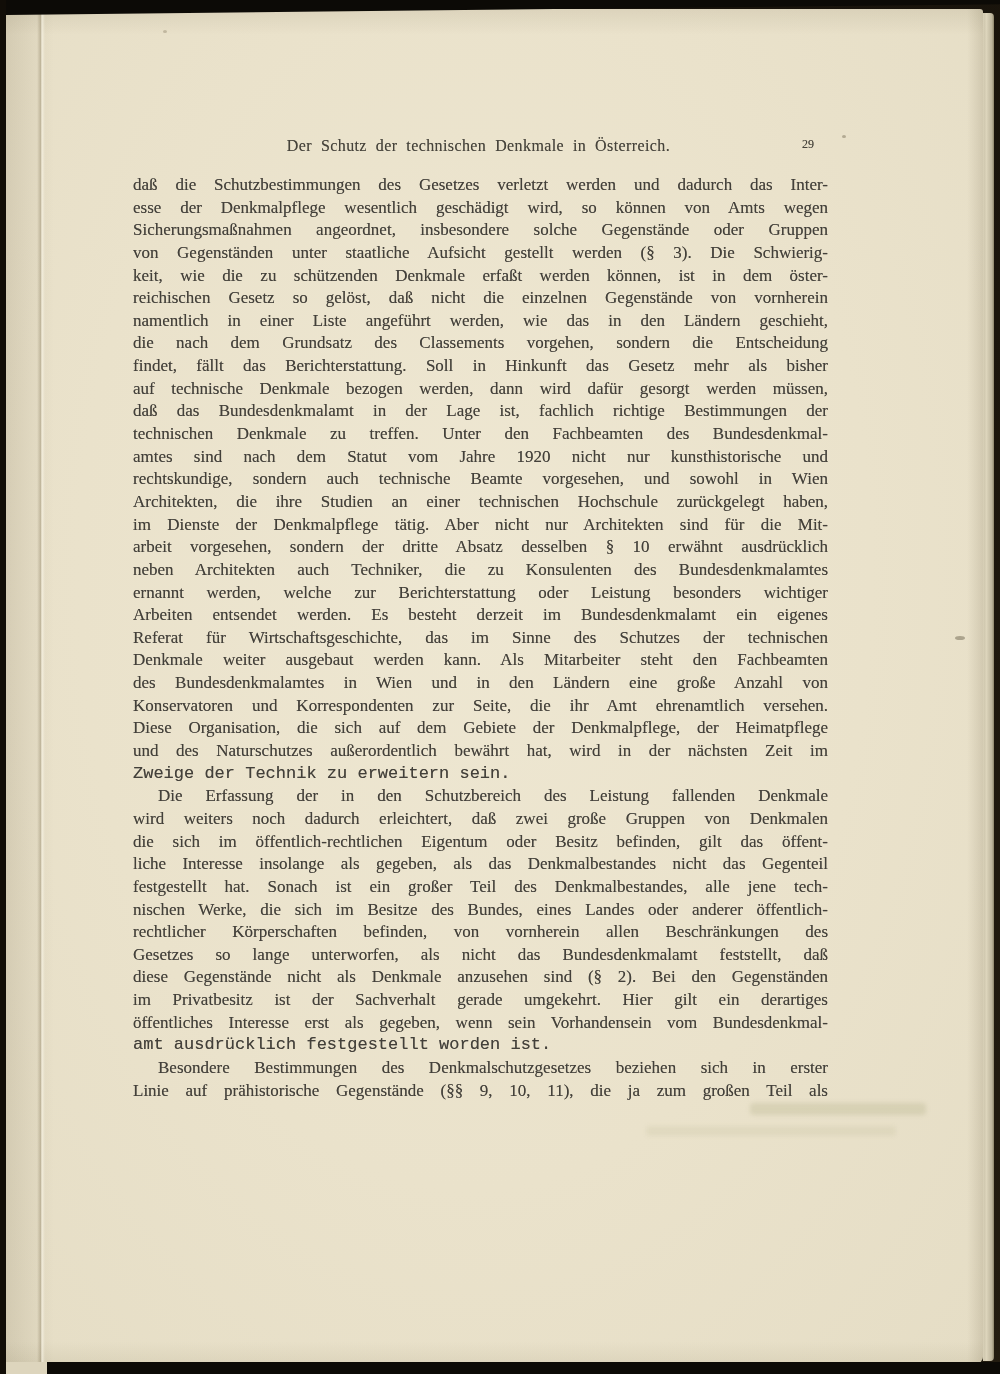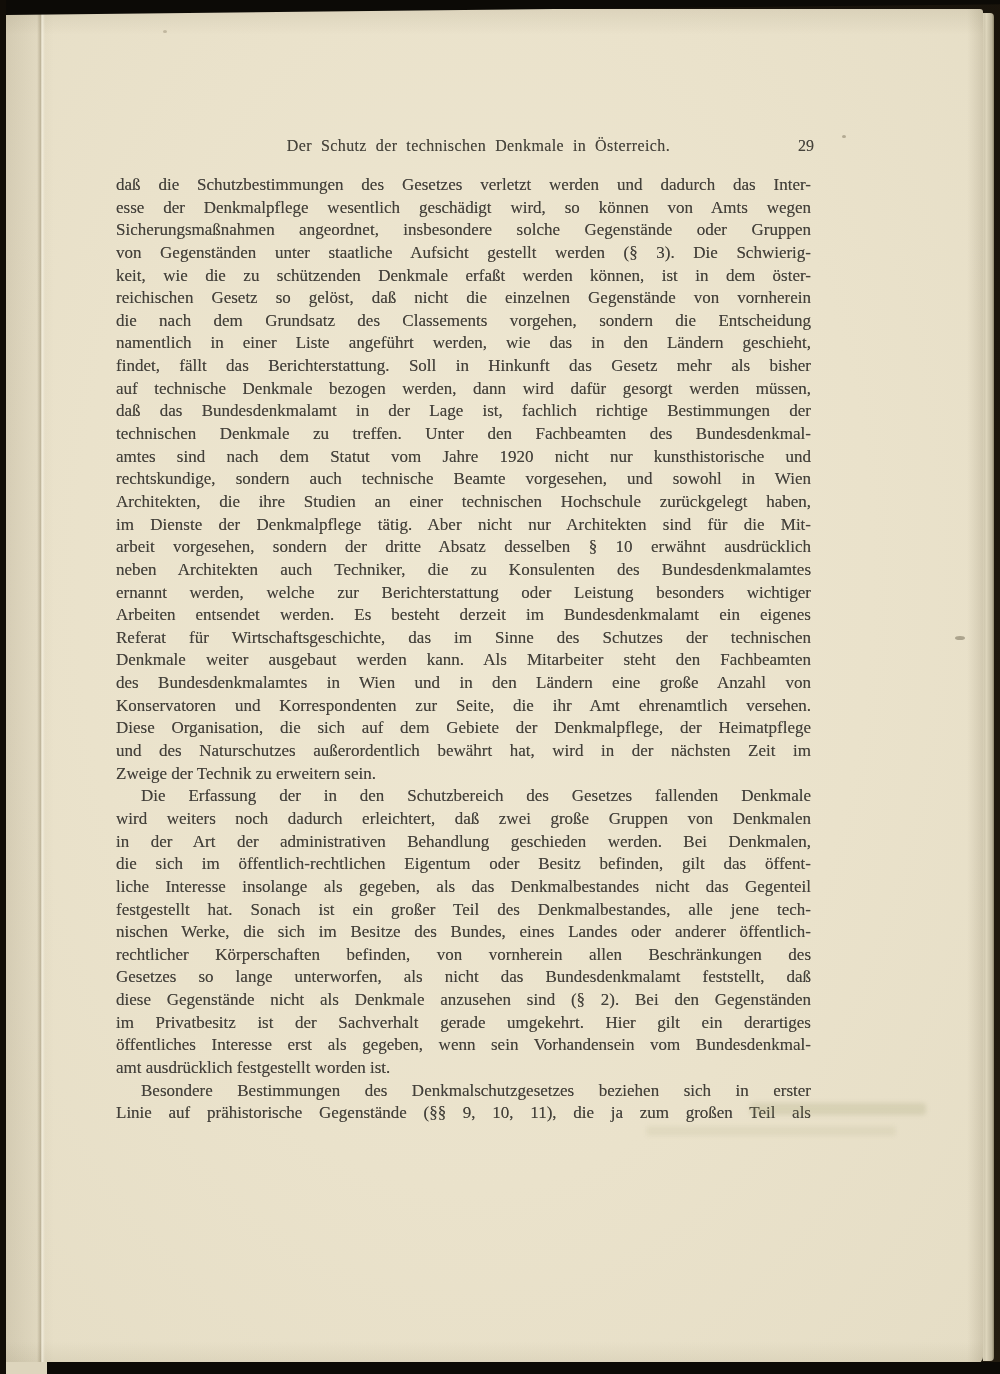--- a/index.html
+++ b/index.html
@@ -97,44 +97,45 @@
     text-align: center;
     font-size: 16px;
     letter-spacing: 0.4px;
     word-spacing: 4.5px;
     text-shadow: 0 0 0.5px rgba(70,67,59,0.5);
   }
   .page-number {
     position: absolute;
     right: 12px;
     top: 0;
-    font-size: 16px;
+    font-size: 12px;
     text-shadow: 0 0 0.5px rgba(70,67,59,0.5);
     text-align: center;
   }
   
   .text-block {
     position: absolute;
-    left: 110px;
+    left: 127px;
     top: 165px;
     width: 695px;
     color: #43403a;
     font-size: 17px;
     line-height: 22.65px;
     text-shadow: 0 0 0.55px rgba(67,64,58,0.55);
   }
   .line {
     height: 22.65px;
     overflow: hidden;
     text-align: justify;
     text-align-last: justify;
     white-space: normal;
   }
   .line.short {
     text-align-last: left;
+    font-family: Liberation Mono, monospace;
   }
   .line.indent {
     text-indent: 25px;
   }
   
   .speck {
     position: absolute;
     border-radius: 50%;
     pointer-events: none;
   }
@@ -163,44 +164,43 @@
       <div class="page-number">29</div>
     </div>
 
     <div class="text-block">
         <div class="line">daß die Schutzbestimmungen des Gesetzes verletzt werden und dadurch das Inter-</div>
         <div class="line">esse der Denkmalpflege wesentlich geschädigt wird, so können von Amts wegen</div>
         <div class="line">Sicherungsmaßnahmen angeordnet, insbesondere solche Gegenstände oder Gruppen</div>
         <div class="line">von Gegenständen unter staatliche Aufsicht gestellt werden (§ 3).  Die Schwierig-</div>
         <div class="line">keit, wie die zu schützenden Denkmale erfaßt werden können, ist in dem öster-</div>
         <div class="line">reichischen Gesetz so gelöst, daß nicht die einzelnen Gegenstände von vornherein</div>
+        <div class="line">namentlich in einer Liste angeführt werden, wie das in den Ländern geschieht,</div>
         <div class="line">die nach dem Grundsatz des Classements vorgehen, sondern die Entscheidung</div>
-        <div class="line">namentlich in einer Liste angeführt werden, wie das in den Ländern geschieht,</div>
         <div class="line">findet, fällt das Berichterstattung.  Soll in Hinkunft das Gesetz mehr als bisher</div>
         <div class="line">auf technische Denkmale bezogen werden, dann wird dafür gesorgt werden müssen,</div>
         <div class="line">daß das Bundesdenkmalamt in der Lage ist, fachlich richtige Bestimmungen der</div>
         <div class="line">technischen Denkmale zu treffen.  Unter den Fachbeamten des Bundesdenkmal-</div>
         <div class="line">amtes sind nach dem Statut vom Jahre 1920 nicht nur kunsthistorische und</div>
         <div class="line">rechtskundige, sondern auch technische Beamte vorgesehen, und sowohl in Wien</div>
         <div class="line">Architekten, die ihre Studien an einer technischen Hochschule zurückgelegt haben,</div>
         <div class="line">im Dienste der Denkmalpflege tätig. Aber nicht nur Architekten sind für die Mit-</div>
         <div class="line">arbeit vorgesehen, sondern der dritte Absatz desselben § 10 erwähnt ausdrücklich</div>
         <div class="line">neben Architekten auch Techniker, die zu Konsulenten des Bundesdenkmalamtes</div>
         <div class="line">ernannt werden, welche zur Berichterstattung oder Leistung besonders wichtiger</div>
         <div class="line">Arbeiten entsendet werden.  Es besteht derzeit im Bundesdenkmalamt ein eigenes</div>
         <div class="line">Referat für Wirtschaftsgeschichte, das im Sinne des Schutzes der technischen</div>
         <div class="line">Denkmale weiter ausgebaut werden kann. Als Mitarbeiter steht den Fachbeamten</div>
         <div class="line">des Bundesdenkmalamtes in Wien und in den Ländern eine große Anzahl von</div>
         <div class="line">Konservatoren und Korrespondenten zur Seite, die ihr Amt ehrenamtlich versehen.</div>
         <div class="line">Diese Organisation, die sich auf dem Gebiete der Denkmalpflege, der Heimatpflege</div>
         <div class="line">und des Naturschutzes außerordentlich bewährt hat, wird in der nächsten Zeit im</div>
         <div class="line short">Zweige der Technik zu erweitern sein.</div>
-        <div class="line indent">Die Erfassung der in den Schutzbereich des Gesetzes fallenden Denkmale</div>
+        <div class="line indent">Die Erfassung der in den Schutzbereich des Leistung fallenden Denkmale</div>
         <div class="line">wird weiters noch dadurch erleichtert, daß zwei große Gruppen von Denkmalen</div>
-        <div class="line">in der Art der administrativen Behandlung geschieden werden.  Bei Denkmalen,</div>
         <div class="line">die sich im öffentlich-rechtlichen Eigentum oder Besitz befinden, gilt das öffent-</div>
         <div class="line">liche Interesse insolange als gegeben, als das Denkmalbestandes nicht das Gegenteil</div>
         <div class="line">festgestellt hat.  Sonach ist ein großer Teil des Denkmalbestandes, alle jene tech-</div>
         <div class="line">nischen Werke, die sich im Besitze des Bundes, eines Landes oder anderer öffentlich-</div>
         <div class="line">rechtlicher Körperschaften befinden, von vornherein allen Beschränkungen des</div>
         <div class="line">Gesetzes so lange unterworfen, als nicht das Bundesdenkmalamt feststellt, daß</div>
         <div class="line">diese Gegenstände nicht als Denkmale anzusehen sind (§ 2).  Bei den Gegenständen</div>
         <div class="line">im Privatbesitz ist der Sachverhalt gerade umgekehrt.  Hier gilt ein derartiges</div>
         <div class="line">öffentliches Interesse erst als gegeben, wenn sein Vorhandensein vom Bundesdenkmal-</div>
         <div class="line short">amt ausdrücklich festgestellt worden ist.</div>

